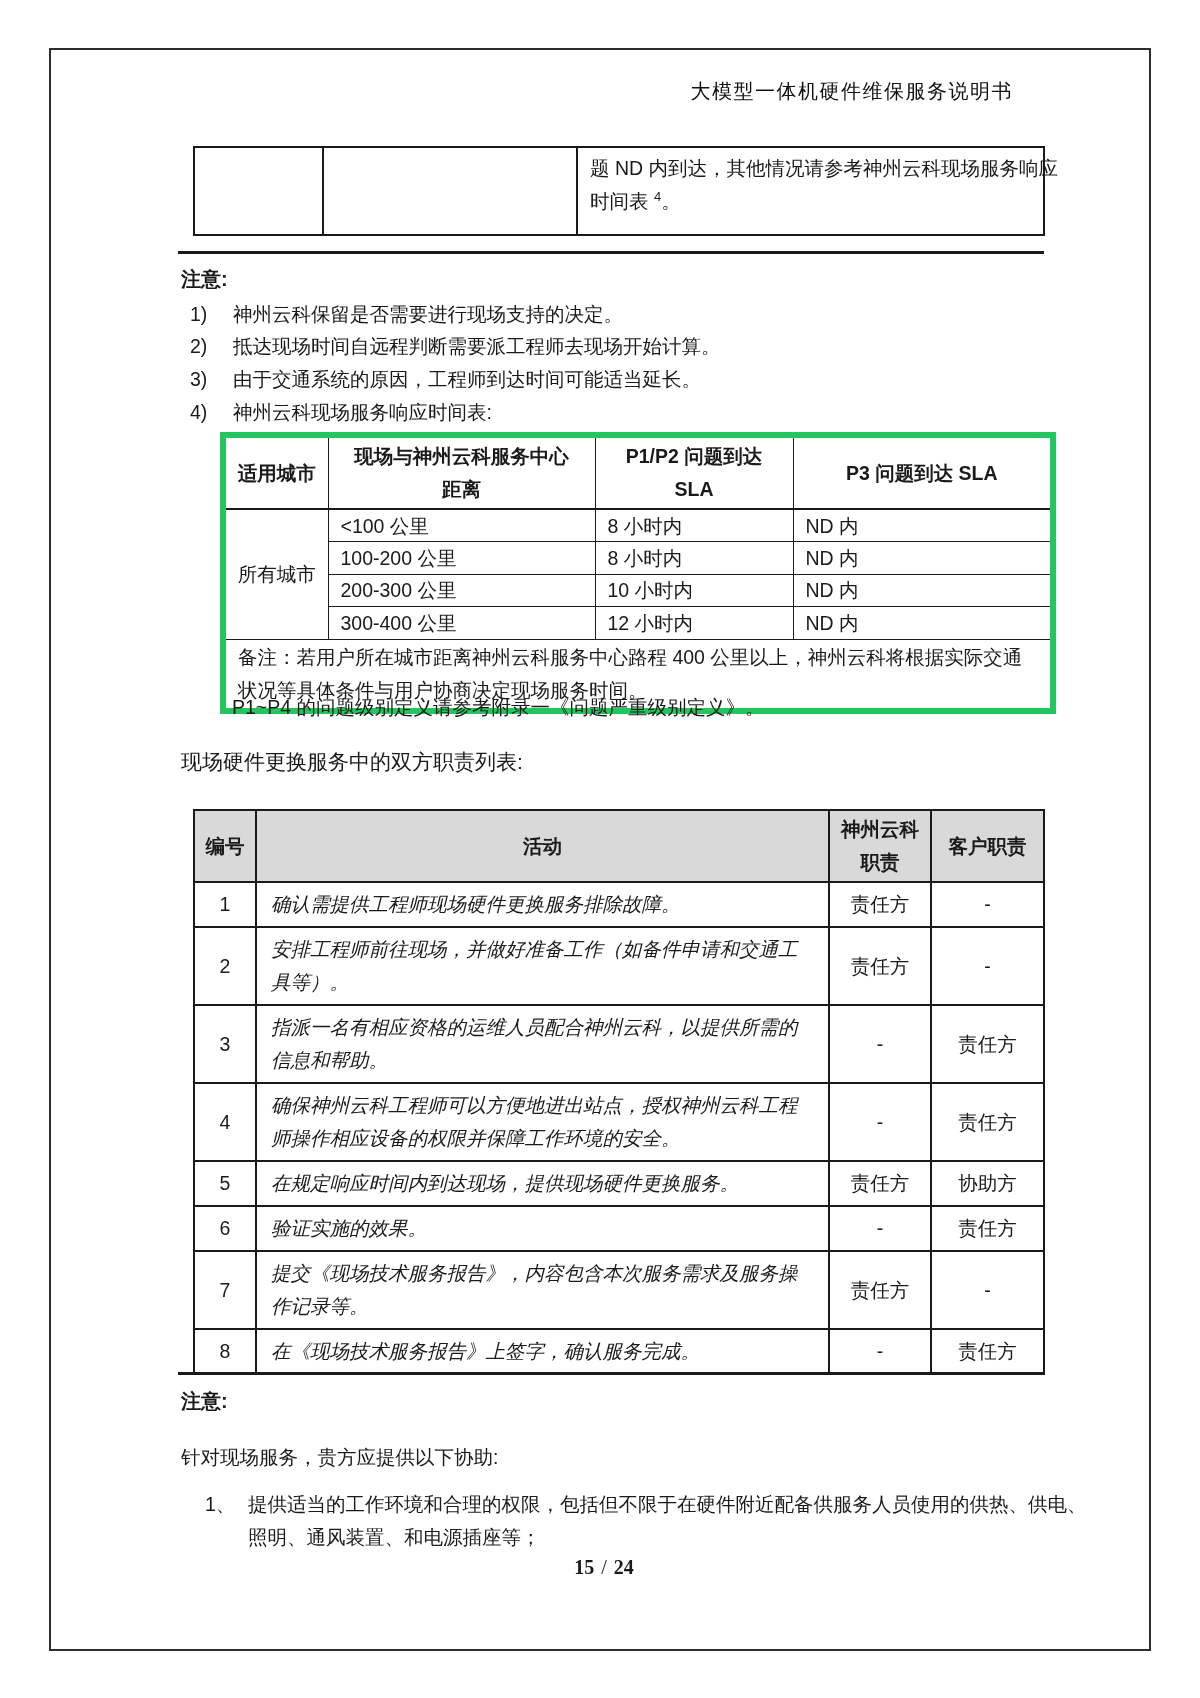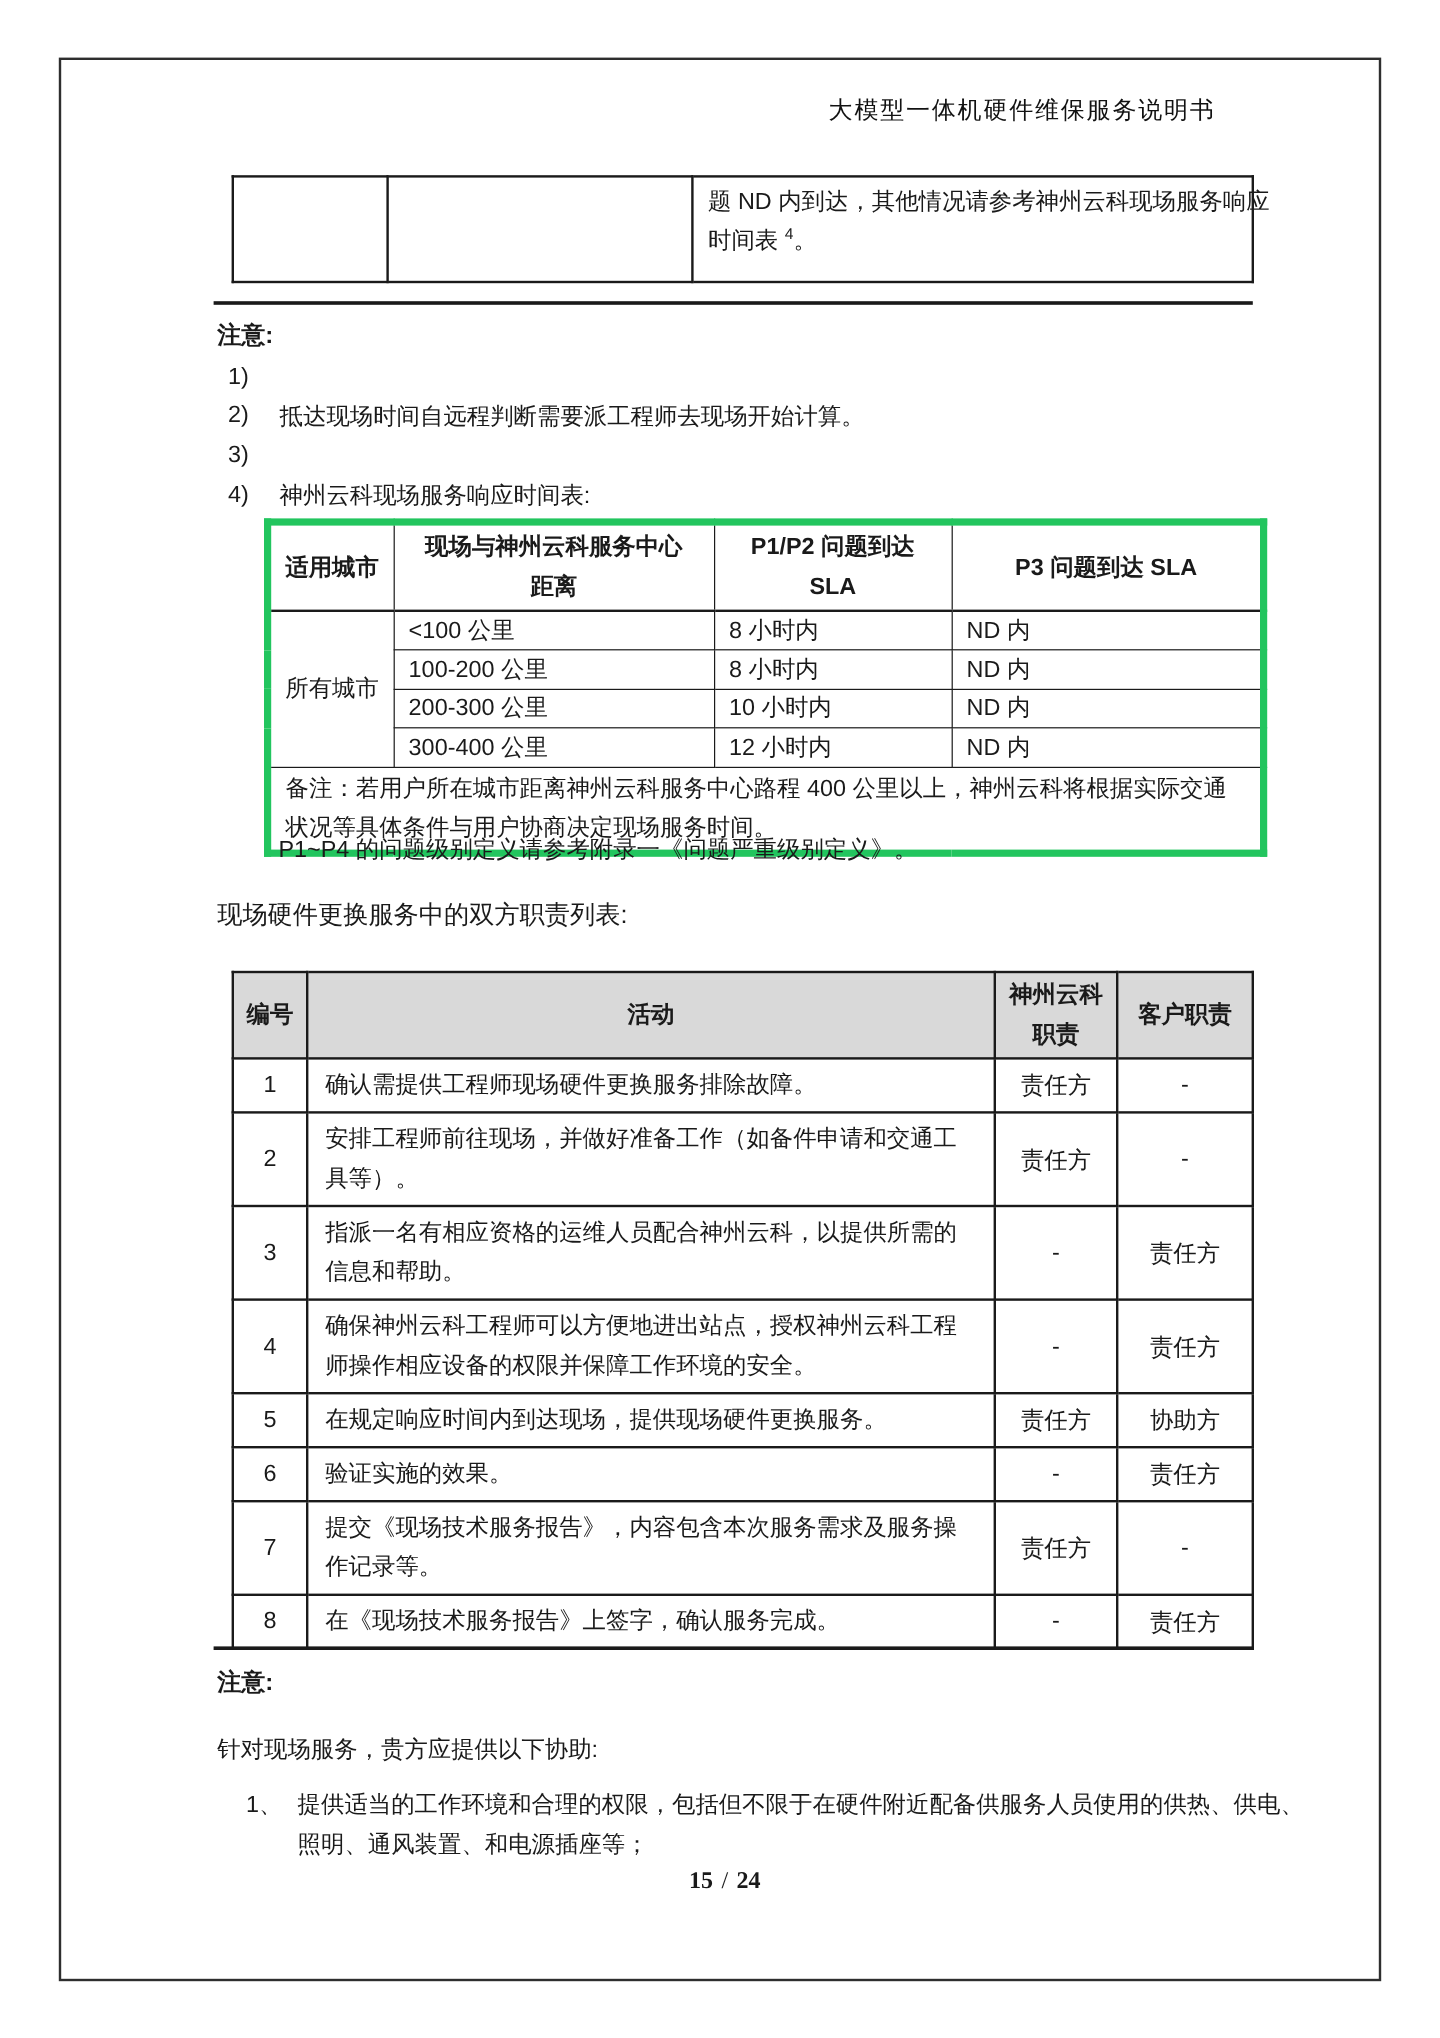--- a/index.html
+++ b/index.html
@@ -64,21 +64,21 @@
 
   
   .main-table { left:193px; top:809px; width:850px; }
   .main-table th, .main-table td { border:2px solid #1a1a1a; }
   .main-table thead th {
     background:#d9d9d9; font-weight:bold; text-align:center;
     height:62px; line-height:28px; padding:2px 0;
   }
   .main-table tbody td { padding:5px 0; }
   .main-table td.no-cell { text-align:center; }
-  .main-table td.act-cell { padding-left:14px; padding-right:2px; }
+  .main-table td.act-cell { padding-left:14px; padding-right:2px;font-style:italic; }
   .main-table td.role-cell { text-align:center; }
 
   .assist-intro { position:absolute; left:181px; top:1444px; }
   .assist-item { position:absolute; left:205px; top:1488px; display:flex; }
   .assist-no { width:43px; flex:0 0 43px; line-height:33px; }
   .assist-lines .cell-line { line-height:33px; }
 
   .footer {
     position:absolute; left:604px; top:1556px; transform:translateX(-50%);
     font-family:"Liberation Serif","DejaVu Serif",serif;
@@ -112,27 +112,29 @@
   </tbody>
 </table>
 
 <div class="thick-line t1"></div>
 
 <div class="notice-label n1">注意:</div>
 
 <div class="olist">
   <div class="olist-row">
     <span class="olist-no">1)</span>
+    <span class="olist-text">神州云科保留是否需要进行现场支持的决定。</span>
   </div>
   <div class="olist-row">
     <span class="olist-no">2)</span>
     <span class="olist-text">抵达现场时间自远程判断需要派工程师去现场开始计算。</span>
   </div>
   <div class="olist-row">
     <span class="olist-no">3)</span>
+    <span class="olist-text">由于交通系统的原因，工程师到达时间可能适当延长。</span>
   </div>
   <div class="olist-row">
     <span class="olist-no">4)</span>
     <span class="olist-text">神州云科现场服务响应时间表:</span>
   </div>
 </div>
 
 <table class="resp-table">
   <colgroup>
       <col style="width:105px">

